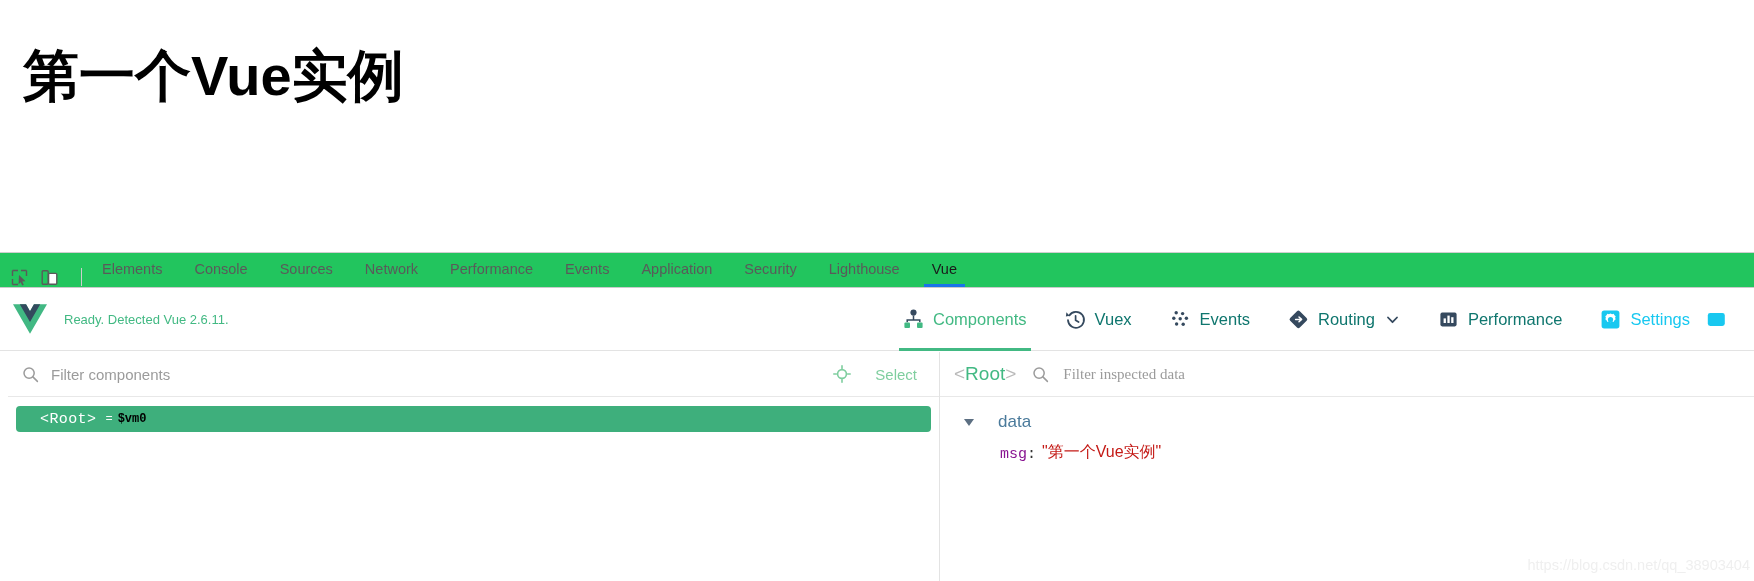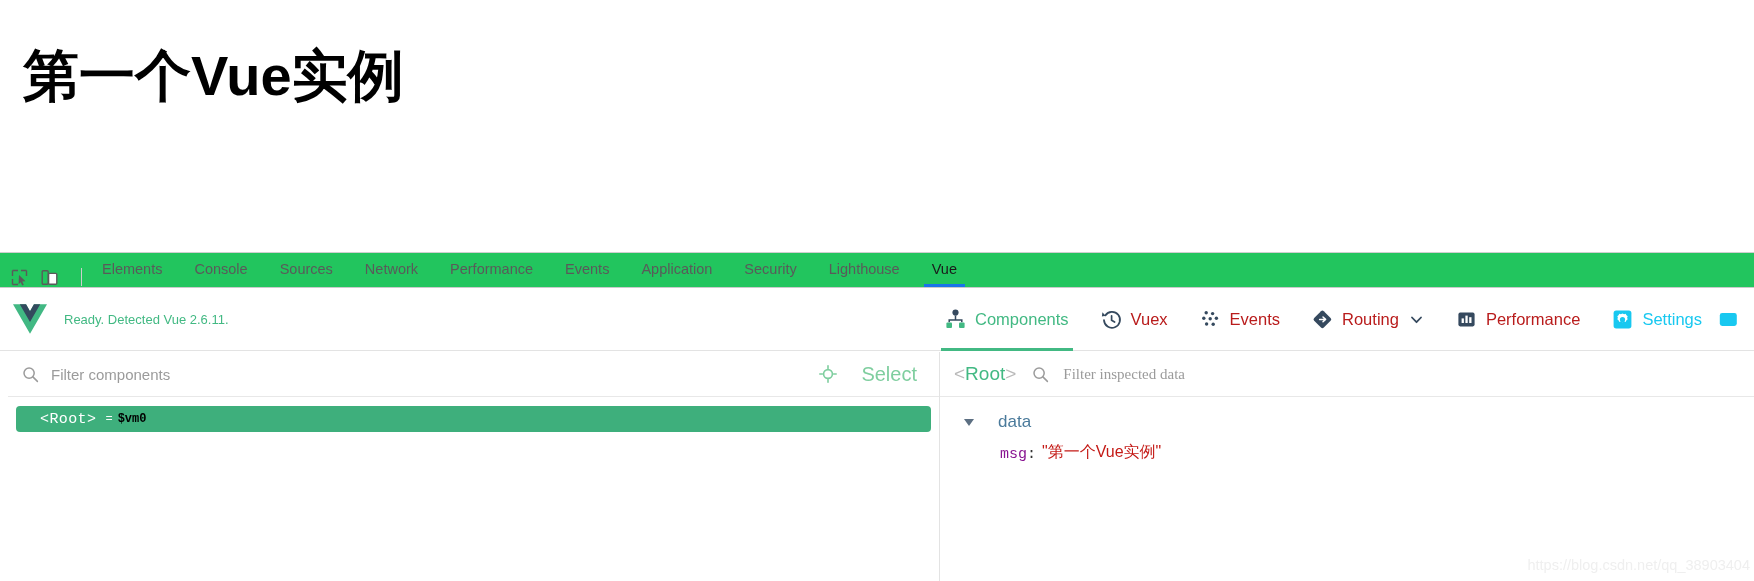--- a/index.html
+++ b/index.html
@@ -58,26 +58,27 @@
     background:#ffffff; border-bottom:1px solid #e3e3e3;
     display:flex; align-items:center;
   }
   .vue-logo-wrap { width:60px; display:flex; justify-content:center; align-items:center; }
   .vue-status {
     font-size:13px; color:#42b983; white-space:nowrap;
     margin-left:4px;
   }
   .vue-nav {
     margin-left:auto; display:flex; align-items:center; height:63px;
-    padding-right:0px;
+    padding-right:12px;
+    gap:6px;
   }
   .vue-nav-item {
     position:relative; display:flex; align-items:center; gap:9px;
     height:63px; padding:0 16px;
-    font-size:16.5px; color:#b91c1c; white-space:nowrap; cursor:default;
+    font-size:16.5px; color:#0f766e; white-space:nowrap; cursor:default;
   }
   .vue-nav-item.active { color:#42b983; }
   .vue-nav-item.active::after {
     content:""; position:absolute; left:12px; right:12px; bottom:0;
     height:3px; background:#42b983;
   }
   .vue-nav-item.settings { color:#18c8f0; }
   .nav-ico { display:flex; align-items:center; justify-content:center; }
   .chev { margin-left:1px; display:flex; align-items:center; }
 
@@ -93,21 +94,21 @@
   }
   .filter-ico { margin-left:14px; margin-right:12px; display:flex; align-items:center; }
   .filter-input {
     border:none; outline:none; background:transparent;
     font-family:"Liberation Sans", sans-serif;
     font-size:15px; color:#444; flex:1; padding:0;
   }
   .filter-input::placeholder { color:#9b9b9b; }
   .select-btn {
     display:flex; align-items:center; gap:24px;
-    margin-right:22px; color:#7fce9f; font-size:20px; white-space:nowrap; cursor:default;
+    margin-right:22px; color:#7fce9f; font-size:15px; white-space:nowrap; cursor:default;
   }
 
   .comp-list { padding-top:9px; }
   .comp-row {
     margin:0 8px; height:26px; border-radius:4px;
     background:#3eaf7c; display:flex; align-items:center;
     padding-left:24px; cursor:default;
   }
   .comp-name {
     font-family:"Liberation Mono", monospace;

